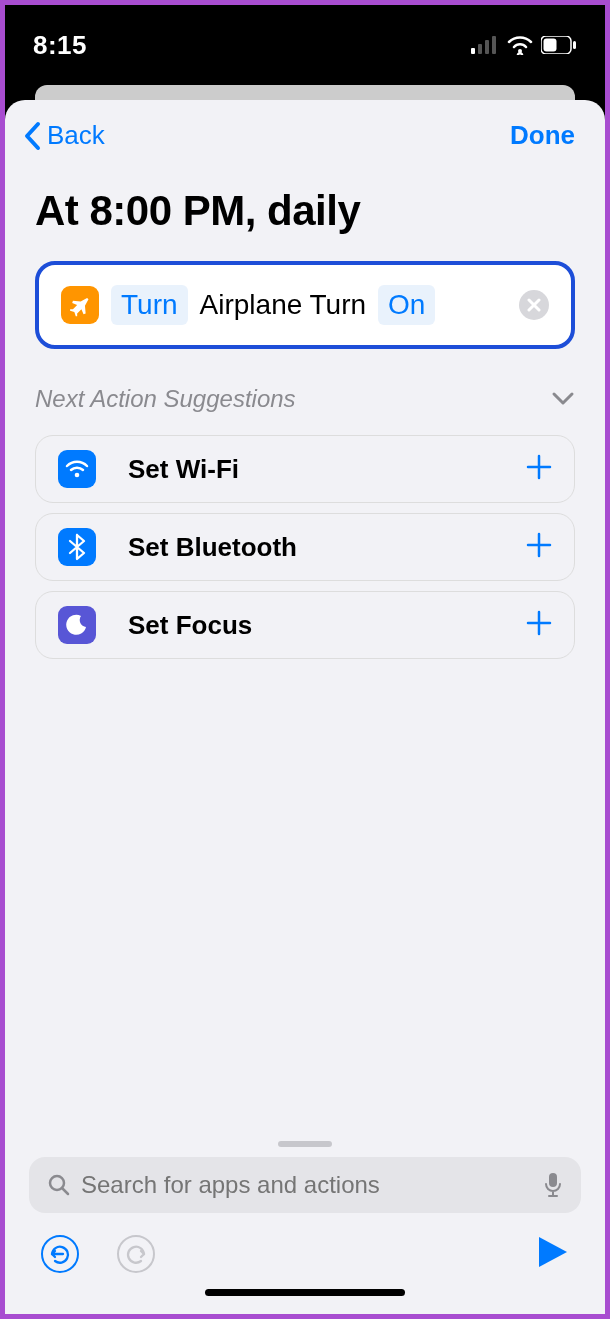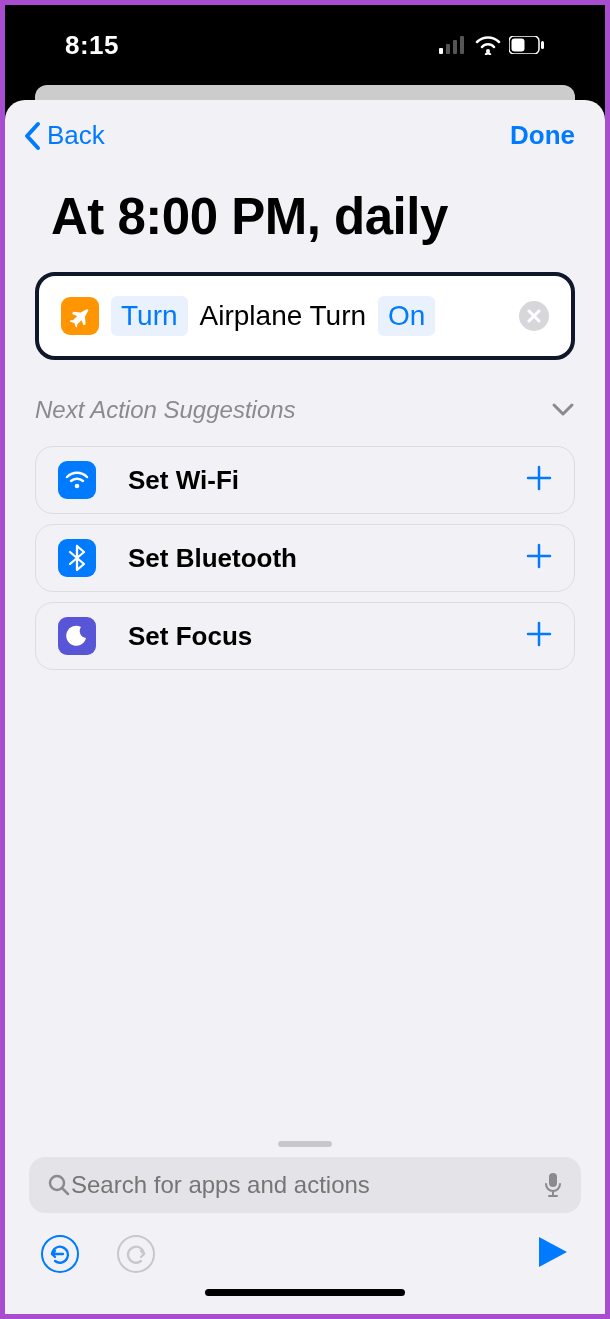--- a/index.html
+++ b/index.html
@@ -16,21 +16,21 @@
       left: 5px; top: 5px; right: 5px; bottom: 5px;
       background: #000;
       border-radius: 0;
       overflow: hidden;
     }
     .status-bar {
       height: 80px;
       display: flex;
       justify-content: space-between;
       align-items: center;
-      padding: 0 60px;
+      padding: 0 28px;
       color: #fff;
     }
     .status-time {
       font-size: 26px;
       font-weight: 700;
       letter-spacing: 0.5px;
     }
     .status-icons {
       display: flex;
       align-items: center;
@@ -64,29 +64,29 @@
       cursor: pointer;
     }
     .done-btn {
       color: #007aff;
       font-size: 26px;
       font-weight: 600;
       cursor: pointer;
       margin-left: 8px;
     }
     .title {
-      font-size: 51px;
+      font-size: 42px;
       font-weight: 800;
-      margin: 36px 30px 26px 46px;
+      margin: 36px 30px 26px 30px;
       letter-spacing: -0.5px;
     }
     .action-card {
       margin: 0 30px;
       background: #fff;
-      border: 4px solid #0f172a;
+      border: 4px solid #1d4ed8;
       border-radius: 20px;
       padding: 20px 22px;
       display: flex;
       align-items: center;
       gap: 12px;
     }
     .icon-box {
       width: 38px; height: 38px;
       border-radius: 9px;
       display: flex;
@@ -160,21 +160,21 @@
       border-radius: 3px;
       margin: 0 auto 10px auto;
     }
     .search {
       background: #e4e4e8;
       border-radius: 16px;
       height: 56px;
       display: flex;
       align-items: center;
       padding: 0 18px;
-      gap: 0;
+      gap: 10px;
     }
     .search input {
       border: none;
       background: transparent;
       font-size: 24px;
       color: #8a8a8f;
       flex: 1;
       outline: none;
     }
     .bottom-row {

